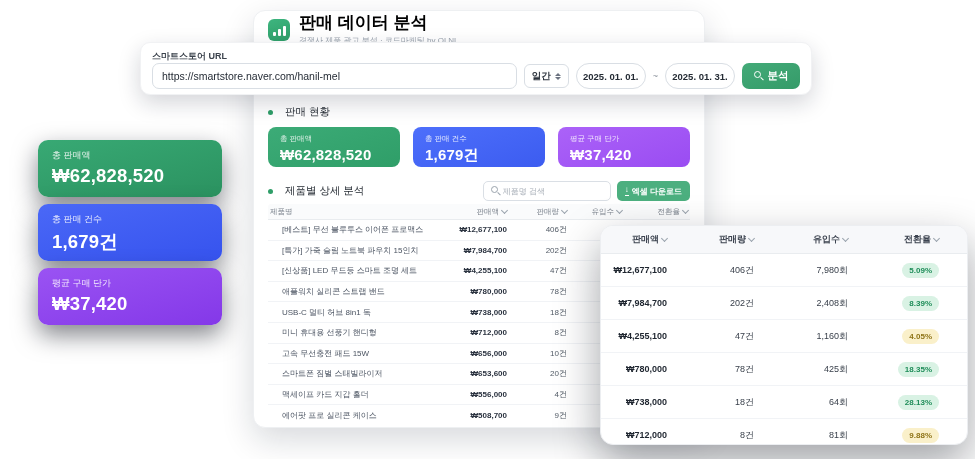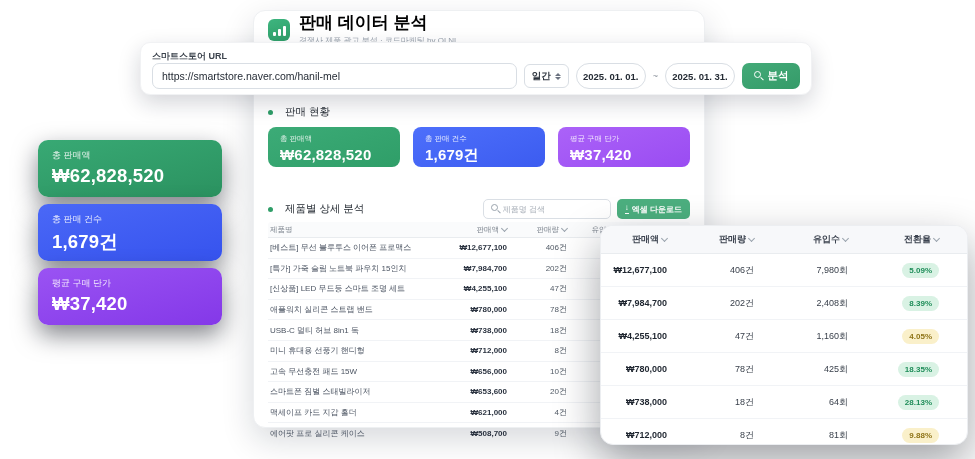--- a/index.html
+++ b/index.html
@@ -24,38 +24,38 @@
   .dot{width:5px;height:5px;border-radius:50%;background:#2f9e68;flex:0 0 auto;}
 
   .chips{display:flex;gap:13px;margin-top:8px;}
   .chip{height:40px;border-radius:8px;padding:7px 12px;box-sizing:border-box;color:#fff;flex:1;}
   .chip.green{background:linear-gradient(160deg,#3cab77,#2f9e68);}
   .chip.blue{background:linear-gradient(160deg,#4d6ffb,#3c5cf0);}
   .chip.purple{background:linear-gradient(160deg,#ab62f8,#9a4cf2);}
   .chip-label{font-size:7.5px;opacity:.85;}
   .chip-value{font-size:15px;font-weight:bold;margin-top:2px;letter-spacing:.2px;}
 
-  .section-row{display:flex;margin-top:32px;}
+  .section-row{display:flex;margin-top:14px;}
   .tools{margin-left:auto;display:flex;align-items:center;gap:6px;}
   .search-box{display:flex;align-items:center;width:128px;height:20px;border:1px solid #dadfe5;
               border-radius:5px;padding:0 7px;box-sizing:border-box;color:#9aa3ad;background:#fff;}
   .search-box input{border:0;outline:0;width:100%;font-size:8px;color:#333;font-family:inherit;background:transparent;}
   .search-box input::placeholder{color:#a6adb6;}
   .excel-btn{display:flex;align-items:center;gap:3px;height:20px;padding:0 8px;background:#4caf7f;border:0;
              border-radius:5px;color:#fff;font-size:8px;font-weight:bold;font-family:inherit;cursor:pointer;}
   .dl-icon{font-size:8px;line-height:1;border-bottom:1px solid #fff;padding-bottom:1px;}
 
   .ptable-head,.prow{display:grid;grid-template-columns:1fr 70px 60px 55px 66px;align-items:center;white-space:nowrap;}
   .ptable-head{height:16px;background:#fafbfc;border-bottom:1px solid #e9ecef;margin-top:3px;
                font-size:7.5px;color:#7a828c;border-radius:3px 3px 0 0;padding:0 2px;box-sizing:border-box;}
   .num{text-align:right;}
   .rows{height:205px;display:flex;flex-direction:column;}
   .prow{flex:1;font-size:8px;color:#4a5361;border-top:1px solid #f1f3f6;padding:0 2px;box-sizing:border-box;}
   .prow:first-child{border-top:0;}
-  .pname{overflow:hidden;text-overflow:ellipsis;}
+  .pname{overflow:hidden;text-overflow:ellipsis;margin-left:12px;}
   .prow .sales{font-weight:bold;color:#2b3340;text-align:right;}
   .prow .qty{text-align:right;color:#525b66;}
 
   .chev{display:inline-block;width:4px;height:4px;border-right:1.1px solid #9aa3ad;border-bottom:1.1px solid #9aa3ad;
         transform:rotate(45deg);margin-left:3px;margin-bottom:1px;}
 
   
   .url-card{position:absolute;left:140px;top:42px;width:672px;height:53px;background:#fff;
             border:1px solid #f1f2f4;border-radius:10px;box-shadow:0 8px 22px rgba(15,23,42,.18);
             z-index:3;padding:7px 11px;box-sizing:border-box;}
@@ -220,21 +220,21 @@
         </div>
         <div class="prow">
           <div class="pname">스마트폰 짐벌 스태빌라이저</div>
           <div class="sales">₩653,600</div>
           <div class="qty">20건</div>
           <div class="qty"></div>
           <div class="qty"></div>
         </div>
         <div class="prow">
           <div class="pname">맥세이프 카드 지갑 홀더</div>
-          <div class="sales">₩621,000</div>
+          <div class="sales">₩556,000</div>
           <div class="qty">4건</div>
           <div class="qty"></div>
           <div class="qty"></div>
         </div>
         <div class="prow">
           <div class="pname">에어팟 프로 실리콘 케이스</div>
           <div class="sales">₩508,700</div>
           <div class="qty">9건</div>
           <div class="qty"></div>
           <div class="qty"></div>

